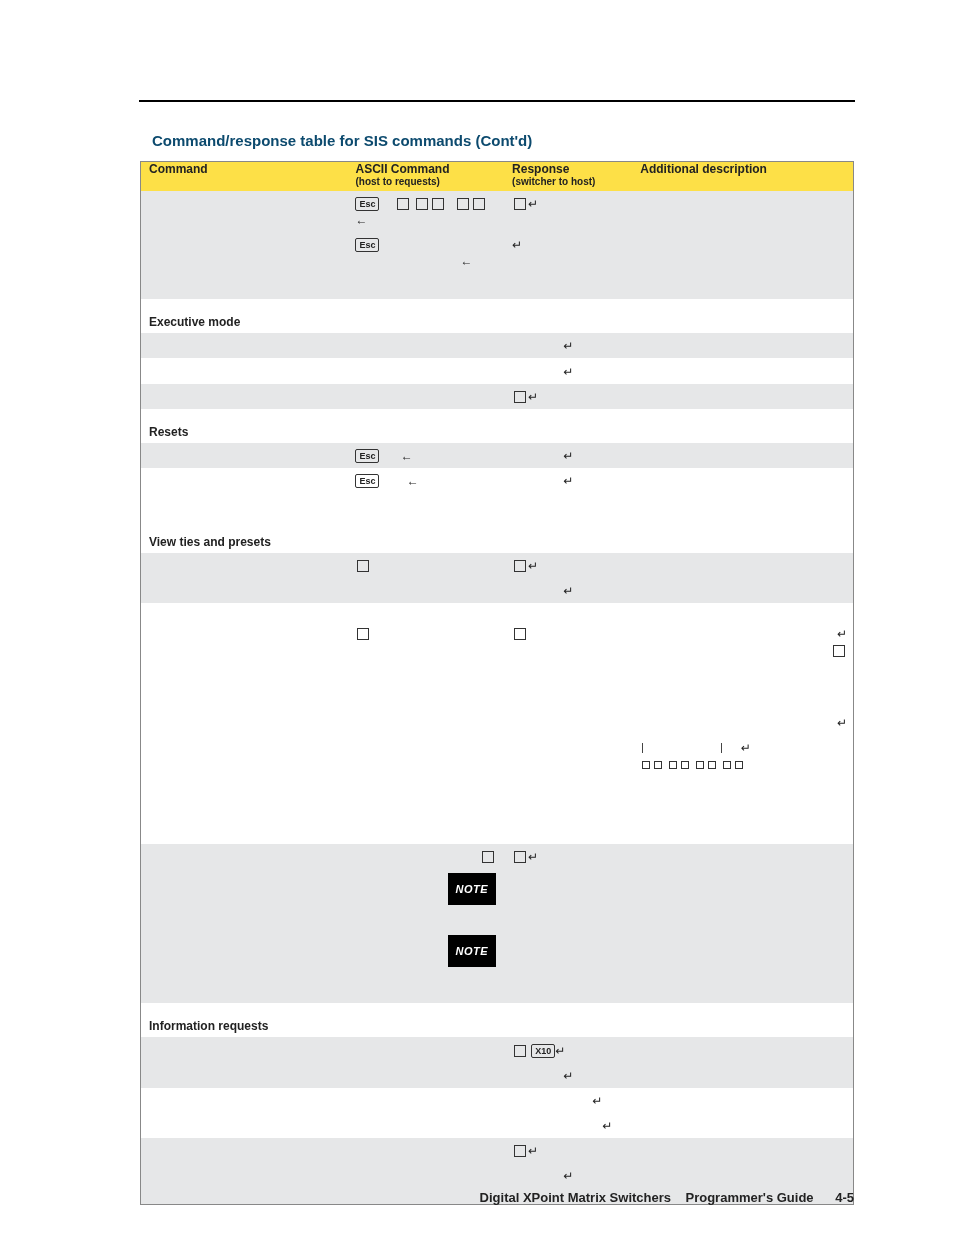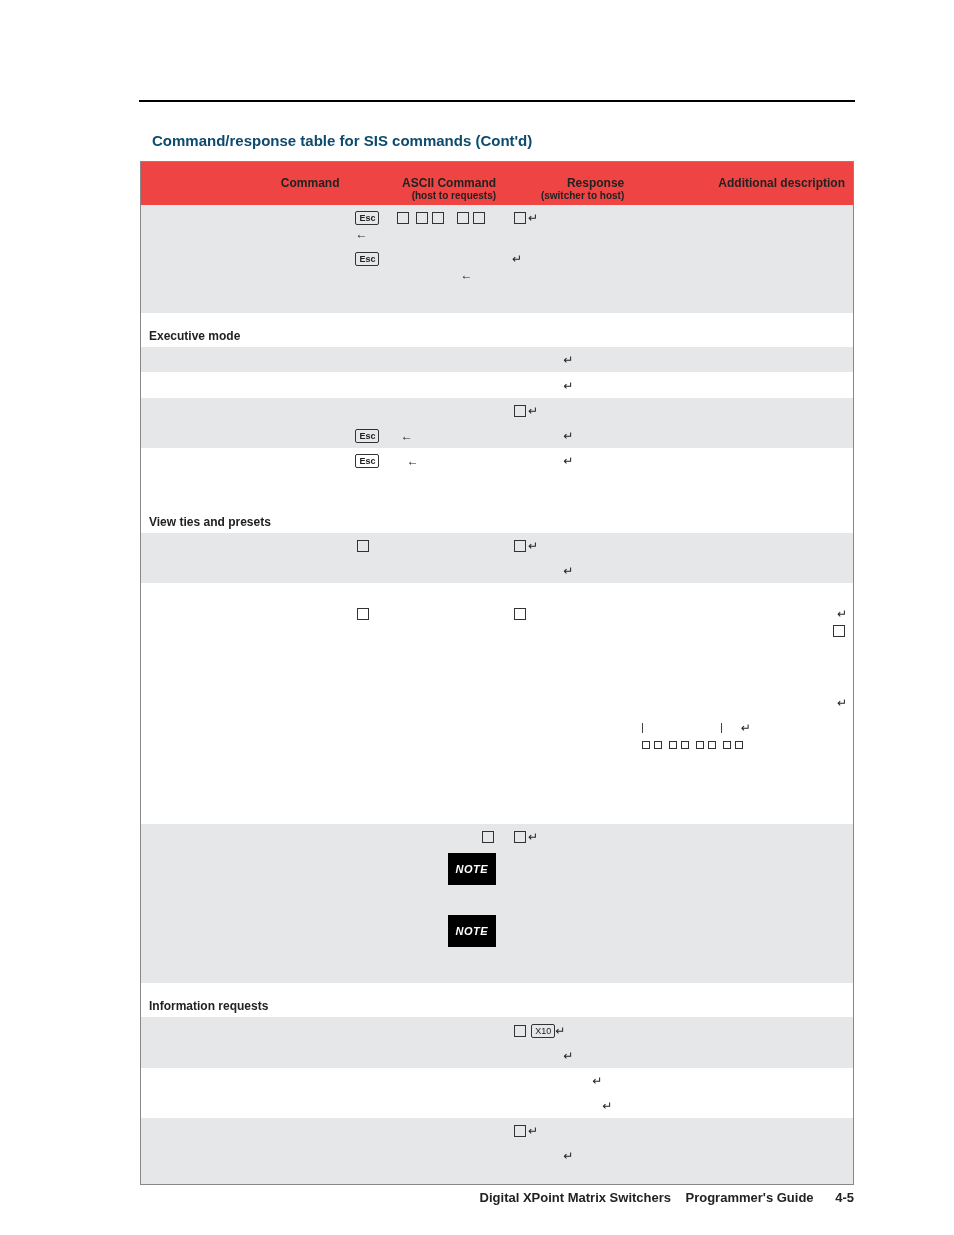--- a/index.html
+++ b/index.html
@@ -1,31 +1,31 @@
 <!DOCTYPE html>
 <html><head>
 <meta charset="utf-8">
 <style>
   html,body { margin:0; padding:0; background:#fff; font-family: Arial, Helvetica, sans-serif; font-size:12px; color:#222; }
   .page { width:954px; height:1235px; position:relative; box-sizing:border-box; padding:100px 100px 0 140px; }
   .top-rule { border-top:2px solid #000; height:0; margin-bottom:30px; margin-left:-1px; margin-right:-1px; }
   .title { font-weight:bold; font-size:15px; margin:8px 0 12px 12px; color:#0c4a6e; }
   .frame { border:1px solid #888; }
-  thead th { background:#ef4444; font-weight:bold; text-align:right; padding:14px 8px 4px 8px; font-size:12px; vertical-align:top; }
+  thead th { background:#fde047; font-weight:bold; text-align:left; padding:0 8px 4px 8px; font-size:12px; vertical-align:top; }
   thead th small { display:block; font-weight:bold; font-size:10px; }
   table { width:100%; border-collapse:collapse; }
   td { padding:4px 8px; vertical-align:top; font-size:11px; }
   .sect td { font-weight:bold; font-size:12px; padding-top:16px; padding-bottom:4px; }
   .band td { background:#e6e7e8; }
   .esc { display:inline-block; border:1px solid #333; padding:0 3px; font-size:9px; font-weight:bold; line-height:12px; vertical-align:middle; border-radius:2px; margin-right:12px; }
   .sq { display:inline-block; width:10px; height:10px; border:1px solid #333; vertical-align:middle; margin:0 2px; }
   .larr::after { content:"\2190"; font-size:12px; vertical-align:middle; }
   .crlf::after { content:"\21B5"; font-size:12px; vertical-align:middle; }
   .note { display:inline-block; background:#000; color:#fff; font-weight:bold; font-style:italic; padding:8px 8px; font-size:11px; letter-spacing:0.5px; }
-  .x10 { display:inline-block; border:1px solid #333; padding:0 3px; font-size:9px; font-weight:normal; line-height:12px; vertical-align:middle; border-radius:2px; }
+  .x10 { display:inline-block; border:1px solid #333; padding:0 3px; font-size:9px; font-weight:bold; line-height:12px; vertical-align:middle; border-radius:2px; }
   .col1 { width:29%; }
   .col2 { width:22%; }
   .col3 { width:18%; }
   .col4 { width:31%; }
   .footer { position:absolute; bottom:30px; right:100px; font-weight:bold; font-size:13px;margin-left:12px; }
   .footer .pg { margin-left:18px; }
   .tight { line-height:16px; }
   .desc-col { padding-right:6px; }
 </style>
 </head>
@@ -90,20 +90,26 @@
             <td style="text-align:center"><span class="crlf"></span></td>
             <td></td>
           </tr>
         <tr class="band tight">
             <td></td>
             <td></td>
             <td><span class="sq"></span><span class="crlf"></span></td>
             <td></td>
           </tr>
 
+        <tr class="sect">
+            <td>Resets</td>
+            <td></td>
+            <td></td>
+            <td></td>
+          </tr>
         <tr class="band tight">
           <td></td>
           <td><span class="esc">Esc</span>&nbsp;&nbsp;&nbsp;<span class="larr"></span></td>
           <td style="text-align:center"><span class="crlf"></span></td>
           <td></td>
         </tr>
         <tr class="tight">
           <td></td>
           <td><span class="esc">Esc</span>&nbsp;&nbsp;&nbsp;&nbsp;&nbsp;<span class="larr"></span></td>
           <td style="text-align:center"><span class="crlf"></span></td>

